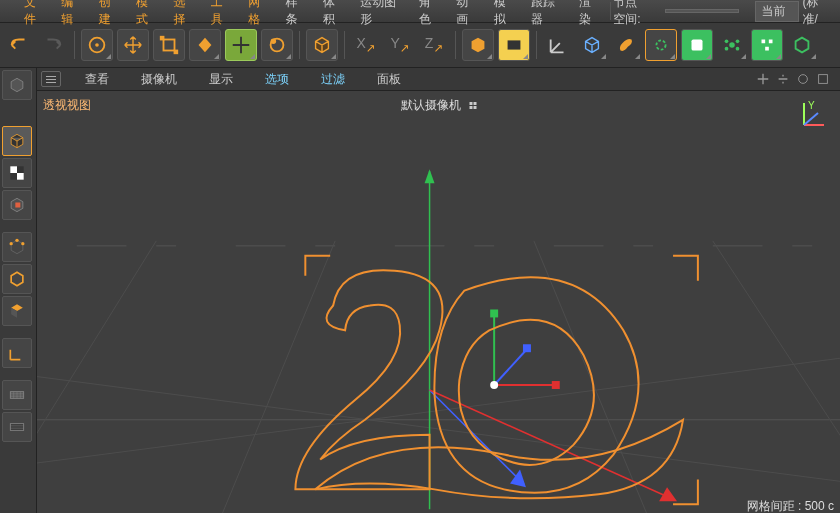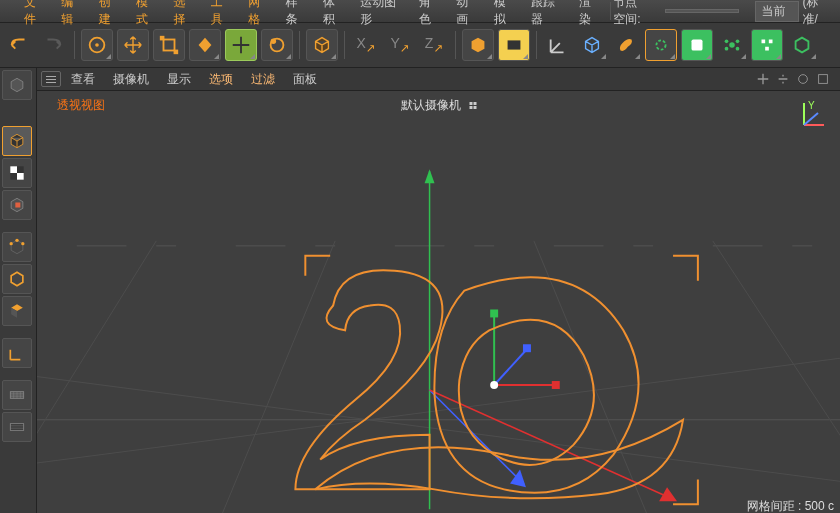--- a/index.html
+++ b/index.html
@@ -15,29 +15,29 @@
 .tbtn.noborder{border:none;background:transparent}
 .tbtn svg{width:22px;height:22px}
 .tbtn .tri{position:absolute;right:1px;bottom:1px;width:0;height:0;border-left:5px solid transparent;border-bottom:5px solid #888}
 .tsep{width:1px;height:28px;background:#555;margin:0 2px}
 .main{display:flex;height:451px}
 .leftbar{width:32px;background:#3a3a3a;border-right:1px solid #222;display:flex;flex-direction:column;gap:2px;padding:2px}
 .lbtn{width:28px;height:28px;border:1px solid #555;border-radius:2px;background:#454545;display:flex;align-items:center;justify-content:center;position:relative}
 .lbtn.active{background:#5a5a5a;border-color:#f0a030}
 .lbtn svg{width:20px;height:20px}
 .viewport{flex:1;position:relative;background:#3d3d3d;display:flex;flex-direction:column}
-.vmenu{display:flex;align-items:center;height:22px;background:#383838;border-bottom:1px solid #222;padding:0 4px;gap:2px}
+.vmenu{display:flex;align-items:center;height:22px;background:#383838;border-bottom:1px solid #222;padding:0 4px;gap:16px}
 .vmenu .hm{width:18px;height:14px;border:1px solid #666;border-radius:2px;display:flex;flex-direction:column;justify-content:center;align-items:center;gap:2px}
 .vmenu .hm span{width:10px;height:1px;background:#aaa;display:block}
 .vmenu .vm{padding:2px 8px;color:#ccc}
-.vmenu .vm.orange{color:#fdba74}
+.vmenu .vm.orange{color:#7dd3fc}
 .vmenu .ricons{margin-left:auto;display:flex;gap:6px;padding-right:6px}
 .vmenu .ricons svg{width:14px;height:14px}
 .canvas{flex:1;position:relative;background:#3f3f3f;overflow:hidden}
-.canvas .label-tl{position:absolute;top:6px;left:20px;color:#f97316}
+.canvas .label-tl{position:absolute;top:6px;left:6px;color:#fdba74}
 .canvas .label-tc{position:absolute;top:6px;left:50%;transform:translateX(-50%);color:#ddd;display:flex;align-items:center;gap:8px}
 .canvas .label-tc .dots{display:inline-grid;grid-template-columns:repeat(2,3px);gap:1px}
 .canvas .label-tc .dots span{width:3px;height:3px;background:#ccc}
 .canvas .statusbar{position:absolute;right:6px;bottom:4px;color:#ddd}
 .axis-tr{position:absolute;top:8px;right:10px}
 </style>
 </head>
 <body>
 
 <div class="menubar">

